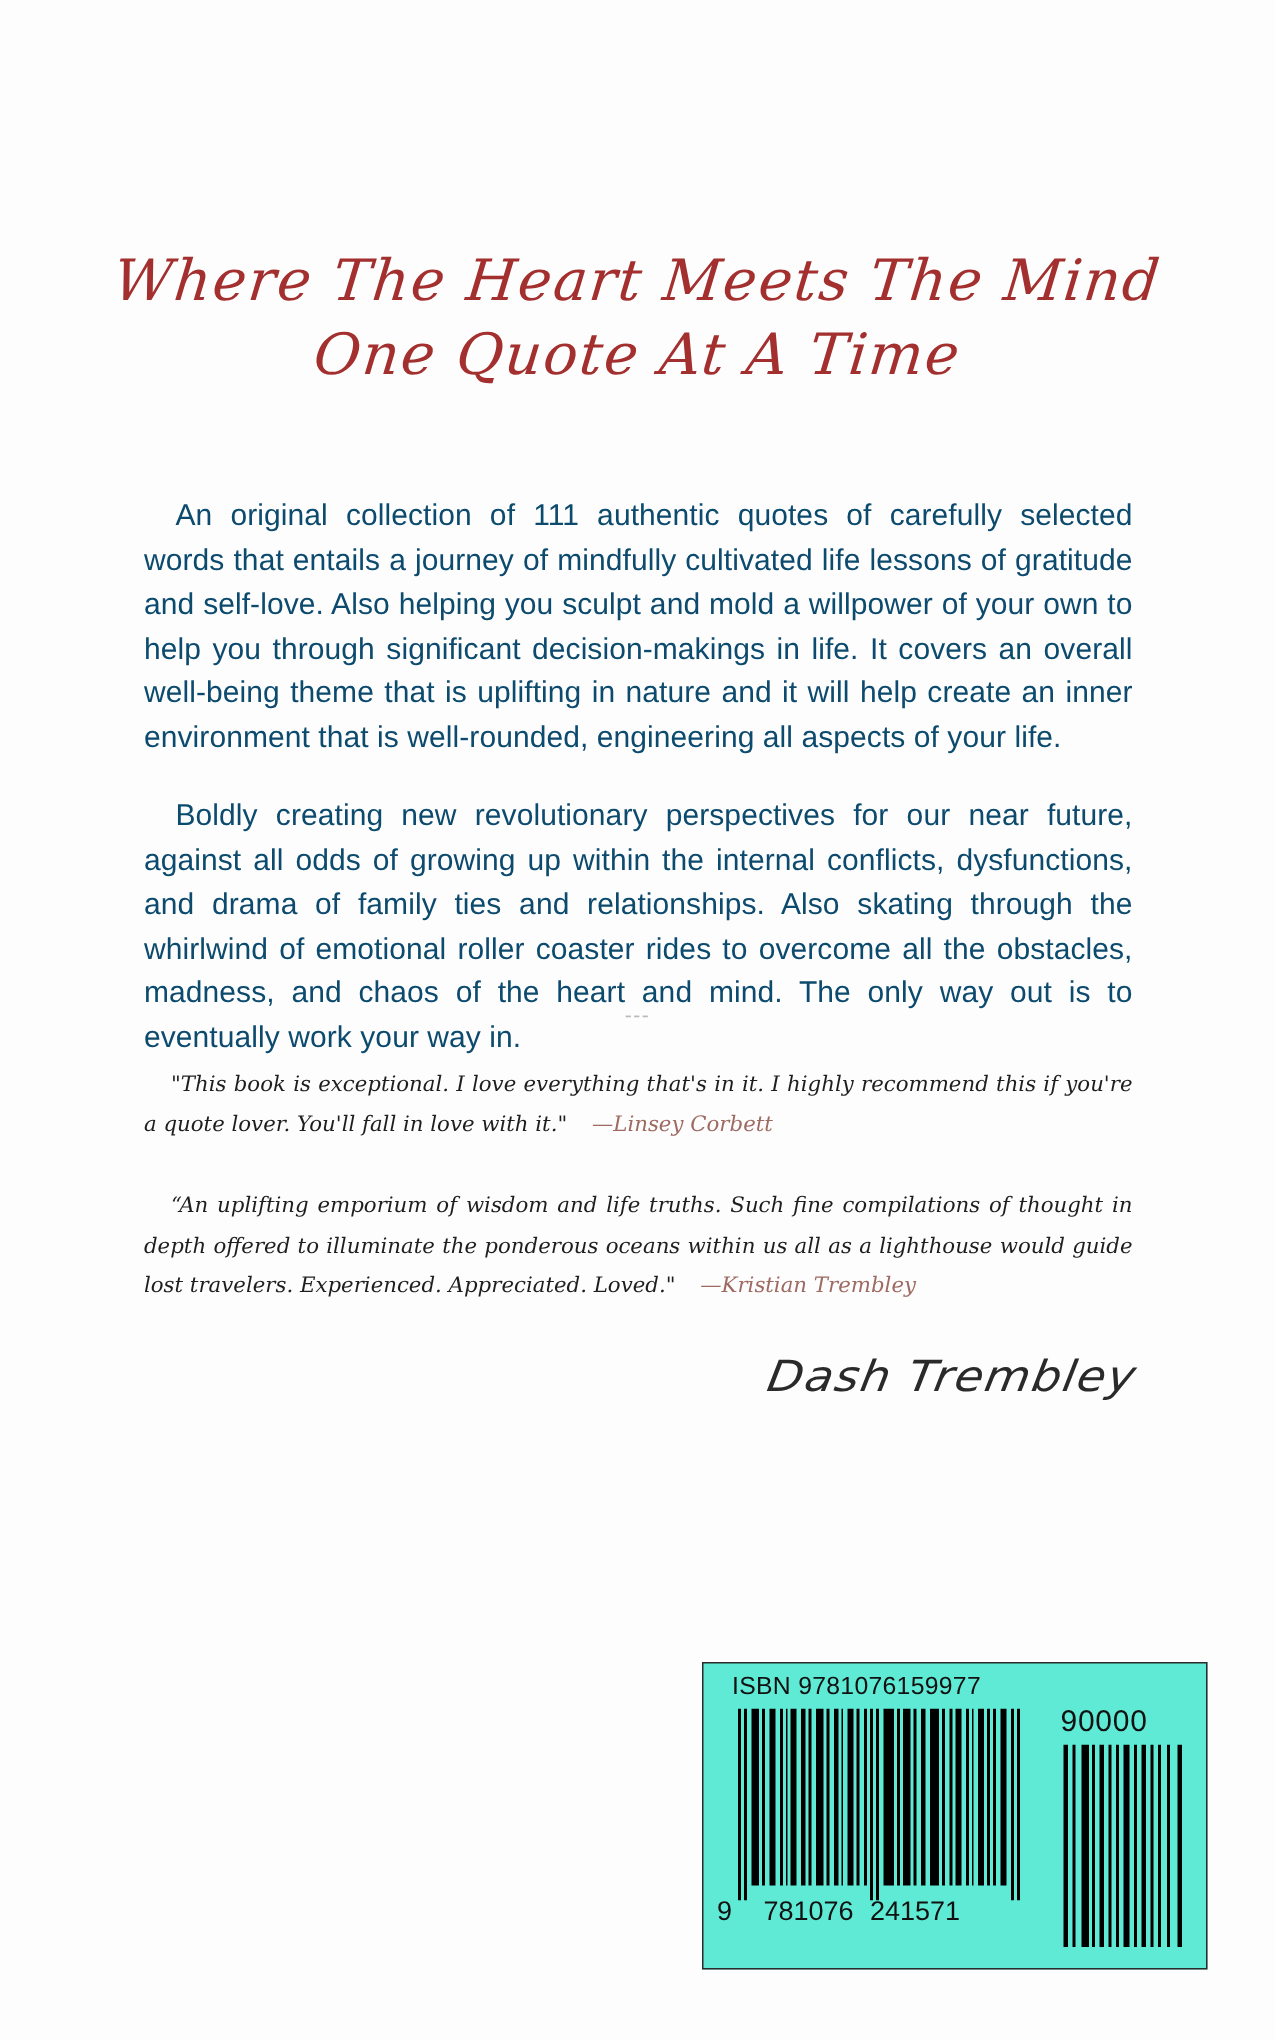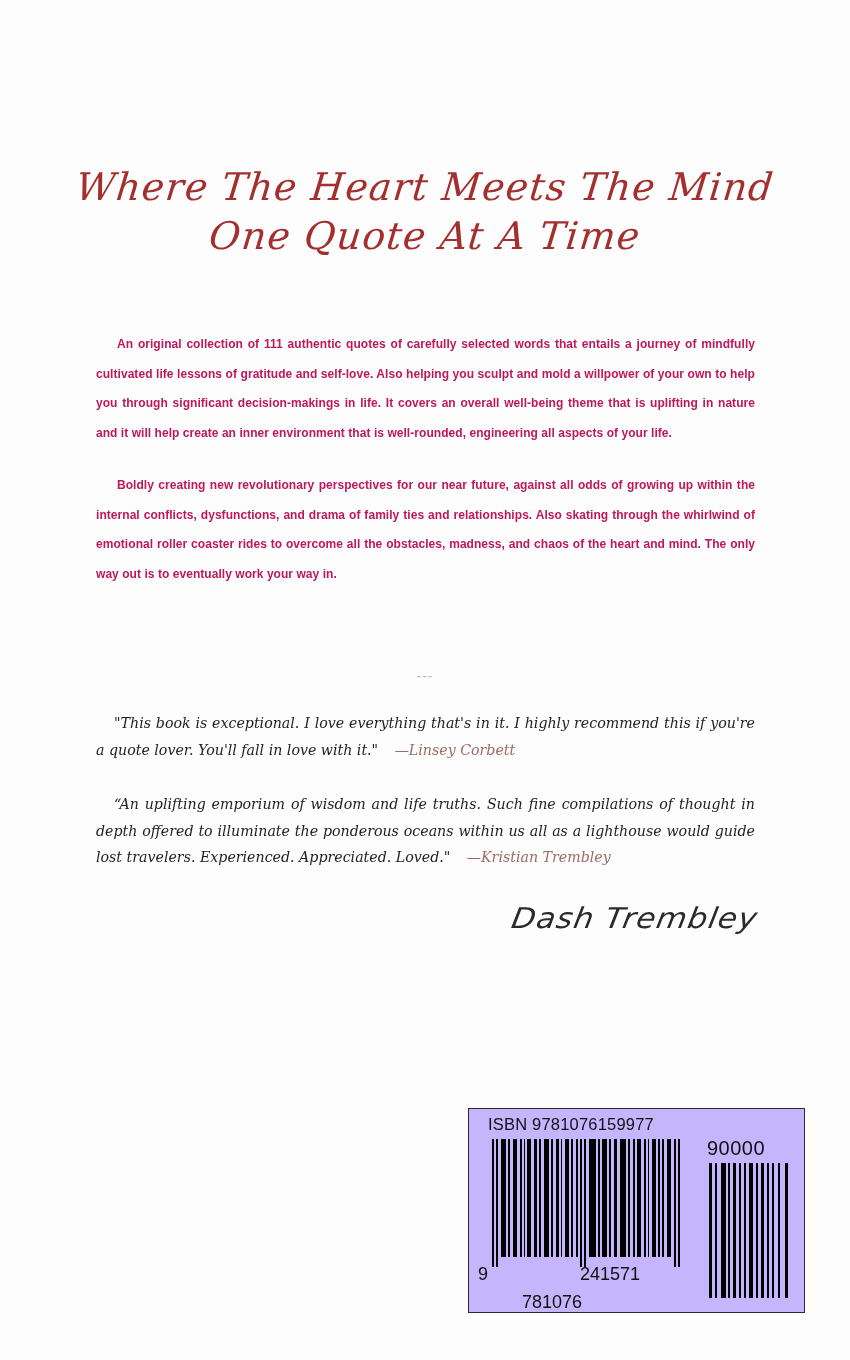--- a/index.html
+++ b/index.html
@@ -50,28 +50,28 @@
 
   
   .body-copy {
     position: absolute;
     left: 96px;
     width: 659px;
     top: 330px;
   }
   .para {
     font-family: "Liberation Sans", sans-serif;
-    font-size: 12px;
+    font-size: 20px;
     line-height: 29.5px;
-    color: #be185d;
+    color: #0c4a6e;
     text-align: justify;
     text-indent: 21px;
     margin: 0 0 23px 0;
     letter-spacing: 0.05px;
-    font-weight: 700;
+    font-weight: 400;
   }
   .para:last-child { margin-bottom: 15px; }
 
   
   .divider {
     position: absolute;
     left: 0;
     right: 0;
     top: 668px;
     text-align: center;
@@ -123,21 +123,21 @@
   }
 
   
   .barcode-box {
     position: absolute;
     left: 468px;
     top: 1108px;
     width: 337px;
     height: 205px;
     border: 1.6px solid #2b2b2b;
-    background: #c4b5fd;
+    background: #5eead4;
     box-sizing: border-box;
   }
   .isbn-label {
     position: absolute;
     left: 19px;
     top: 6px;
     font-family: "Liberation Sans", sans-serif;
     font-size: 16.5px;
     color: #111;
     letter-spacing: 0.2px;
@@ -262,21 +262,21 @@
             <rect x="168" y="0" width="2" height="118"></rect>
             <rect x="172" y="0" width="2" height="118"></rect>
             <rect x="177" y="0" width="4" height="118"></rect>
             <rect x="184" y="0" width="2" height="128"></rect>
             <rect x="188" y="0" width="2" height="128"></rect>
           </g>
         </svg>
       </div>
       <div class="ean-digits">
         <span style="left:0px;">9</span>
-        <span style="left:44px;margin-top:28px;">781076</span>
+        <span style="left:31px;">781076</span>
         <span style="left:102px;">241571</span>
       </div>
     </div>
 
     <div class="addon">
       <div class="addon-digits">90000</div>
       <div class="addon-bars">
         <svg viewBox="0 0 86 135" preserveAspectRatio="none" width="86" height="135">
           <g fill="#000">
             <rect x="2" y="0" width="3" height="135"></rect>

